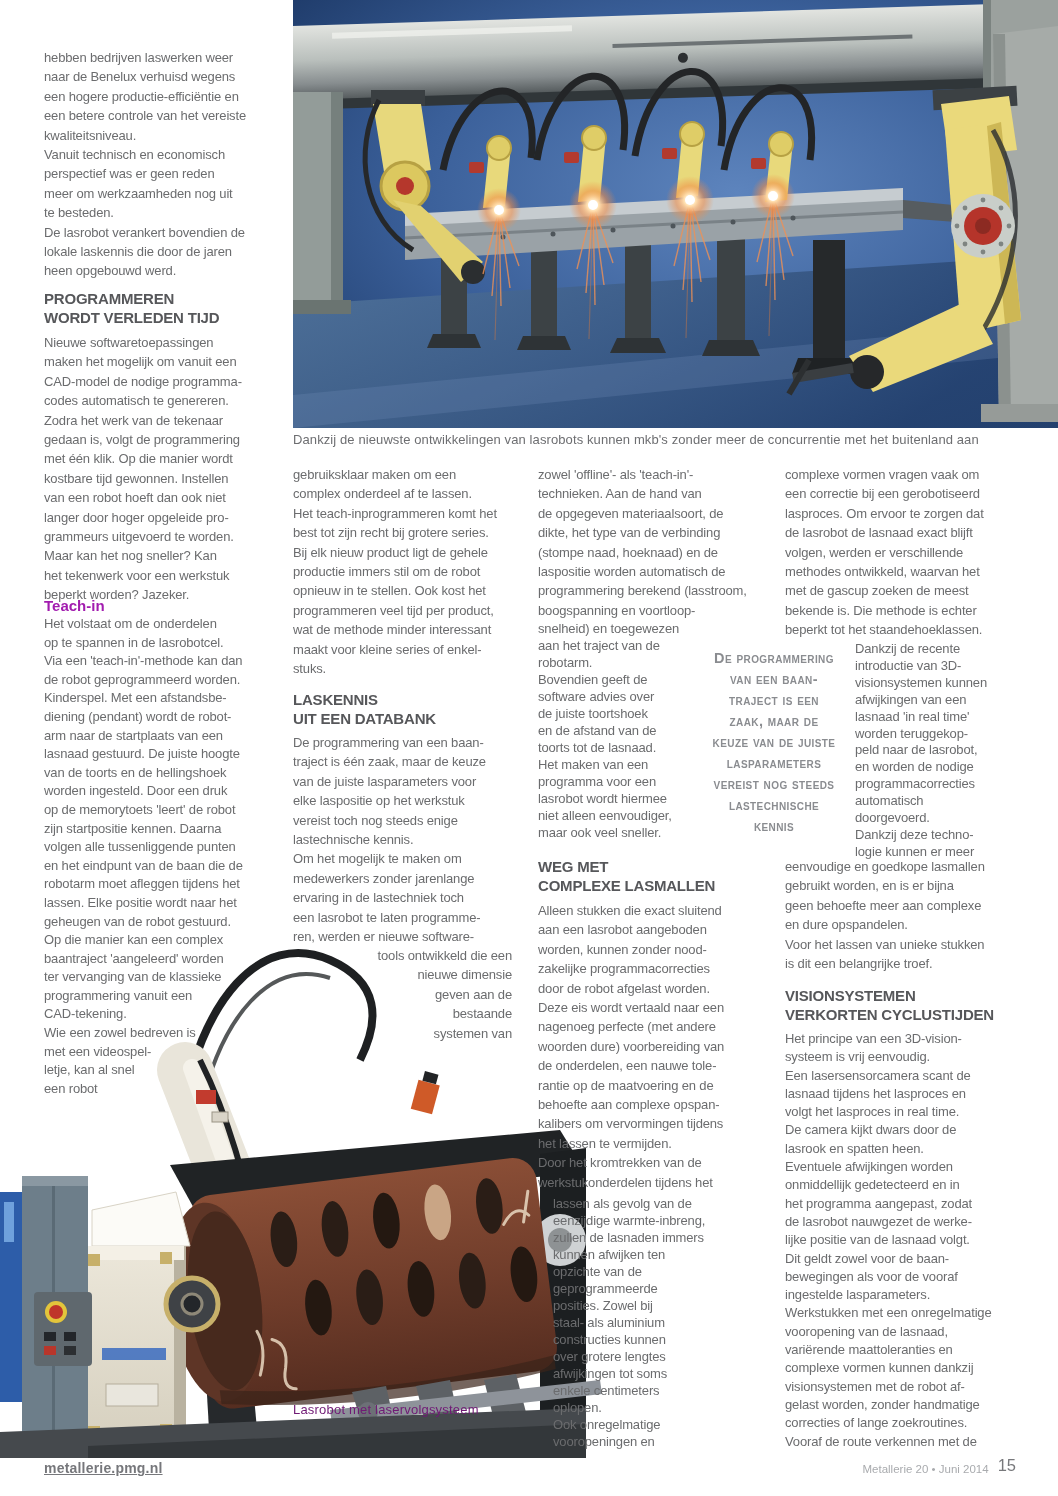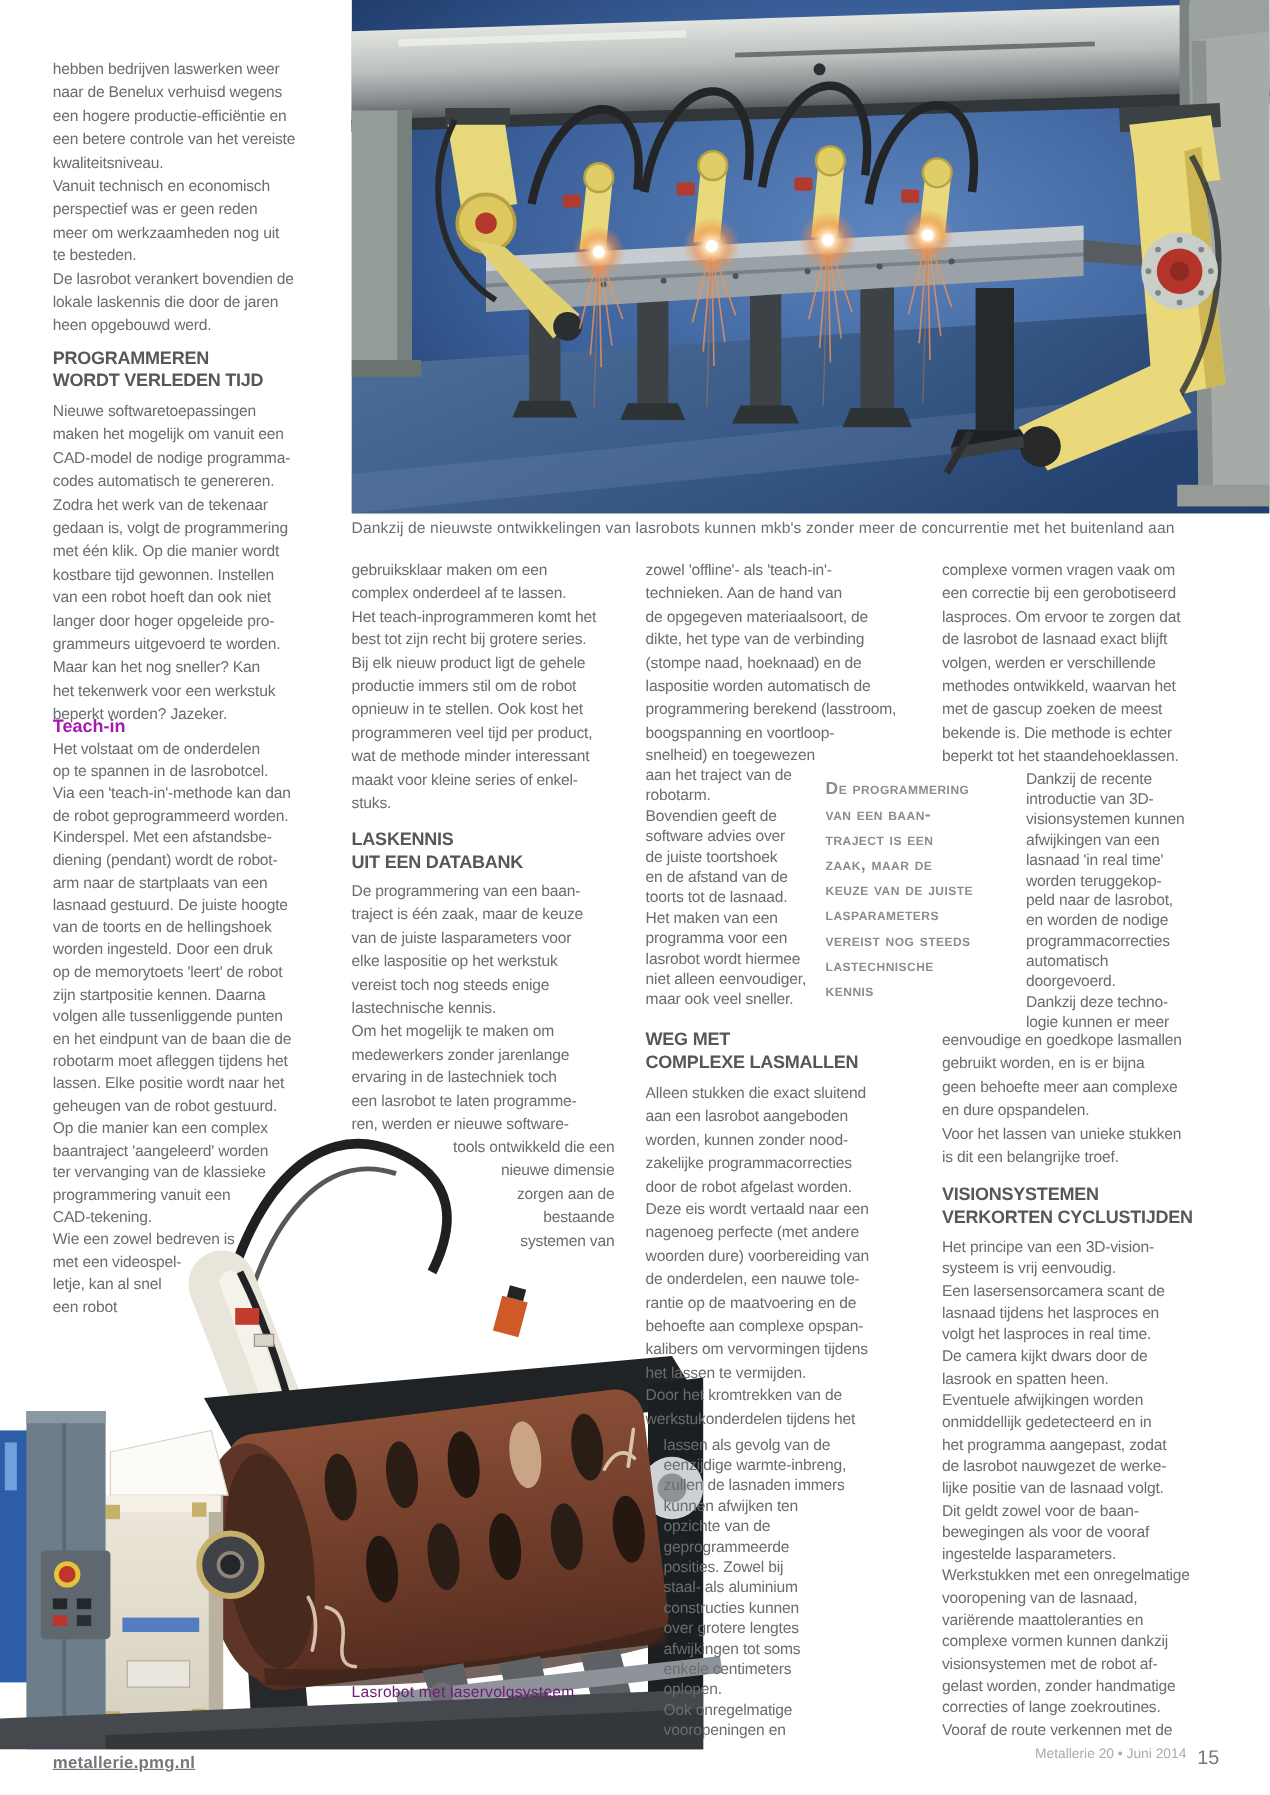--- a/index.html
+++ b/index.html
@@ -6,24 +6,24 @@
   body{
     width:1058px;height:1496px;position:relative;overflow:hidden;background:#ffffff;
     font-family:"Liberation Sans",sans-serif;color:#6b6c6e;
   }
   .abs{position:absolute}
   .body-text{font-size:13px;line-height:19.4px;letter-spacing:-0.15px;white-space:pre-line}
   .h2{font-size:15px;font-weight:bold;line-height:19px;color:#56575a;letter-spacing:-0.2px;white-space:pre-line}
   .h3{font-size:15px;font-weight:bold;color:#a21caf;line-height:19px}
   .caption{font-size:13px;color:#6d6e71;letter-spacing:0.1px}
   .caption-photo{font-size:13px;color:#701a75;letter-spacing:0.2px}
-  .quote{font-weight:bold;color:#8a8c90;font-variant:small-caps;text-align:left;
+  .quote{font-weight:bold;color:#8a8c90;font-variant:small-caps;text-align:center;
          font-size:14.5px;line-height:21px;white-space:pre-line;letter-spacing:0.4px}
   .footer-link{font-size:14px;font-weight:bold;color:#76777b;text-decoration:underline;letter-spacing:0.2px}
-  .footer-right{display:flex;align-items:flex-start;gap:9px}
+  .footer-right{display:flex;align-items:flex-end;gap:9px}
   .footer-issue{font-size:11.5px;color:#a9abae}
   .footer-page{font-size:16.5px;color:#77787b}
   svg{display:block}
 </style>
 </head>
 <body>
 
 <div class="abs" style="left:293px;top:0;width:765px;height:428px">
   <svg width="765" height="428" viewBox="0 0 765 428">
     <defs>
@@ -395,21 +395,21 @@
 elke laspositie op het werkstuk
 vereist toch nog steeds enige
 lastechnische kennis.
 Om het mogelijk te maken om
 medewerkers zonder jarenlange
 ervaring in de lastechniek toch
 een lasrobot te laten programme-
 ren, werden er nieuwe software-</div>
 <div class="abs body-text" style="left:300px;top:946px;width:212px;text-align:right">tools ontwikkeld die een
 nieuwe dimensie
-zorgen aan de
+geven aan de
 bestaande
 systemen van</div>
 
 <div class="abs body-text" style="left:538px;top:465px;width:240px">zowel 'offline'- als 'teach-in'-
 technieken. Aan de hand van
 de opgegeven materiaalsoort, de
 dikte, het type van de verbinding
 (stompe naad, hoeknaad) en de
 laspositie worden automatisch de
 programmering berekend (lasstroom,

